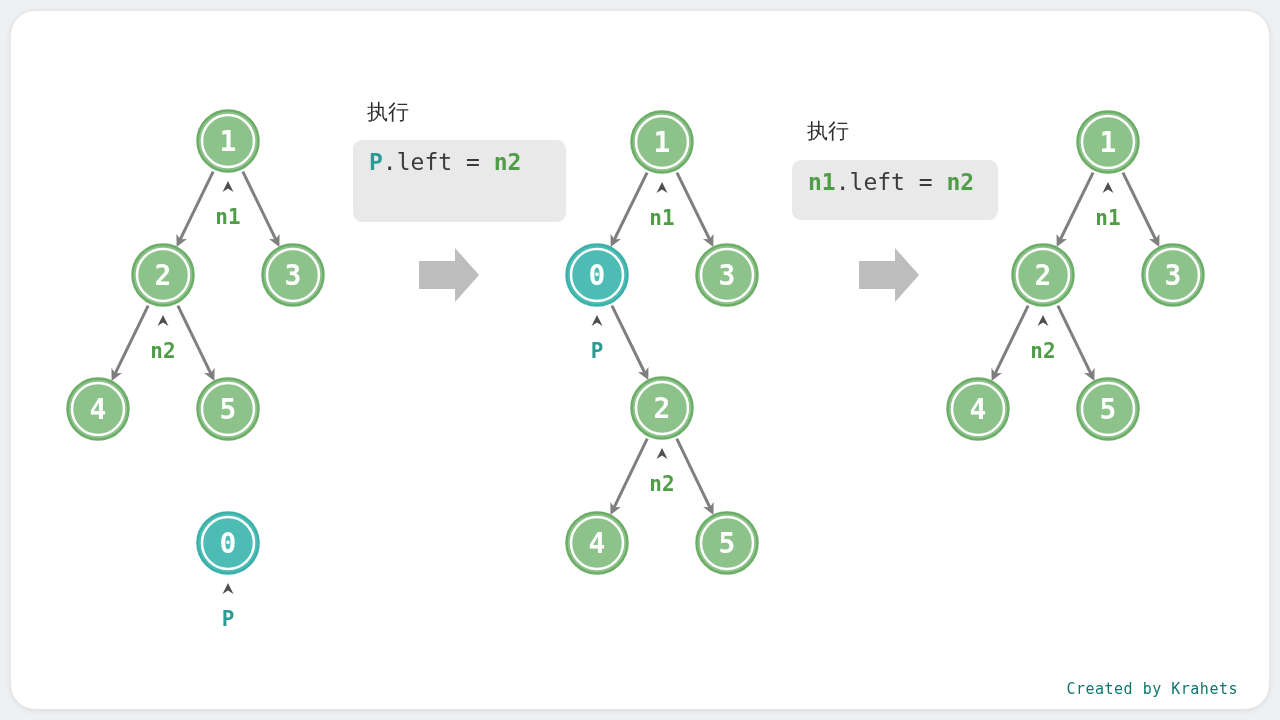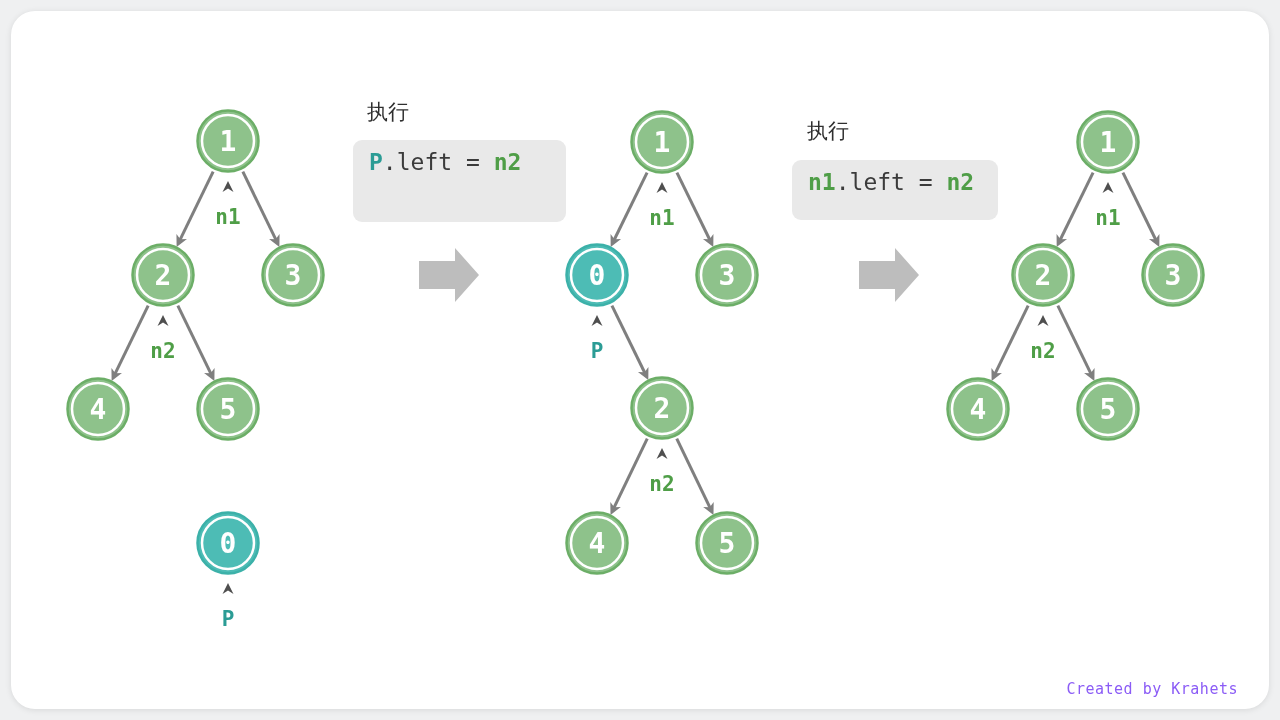--- a/index.html
+++ b/index.html
@@ -50,21 +50,21 @@
   .code-line { white-space: pre; }
   .tok-plain { color: #3b3b3b; font-weight: 400; }
   .tok-green { color: #4f9e47; font-weight: 700; }
   .tok-teal  { color: #2b9c95; font-weight: 700; }
   .watermark {
     position: absolute;
     right: 42px;
     bottom: 22px;
     font-family: "DejaVu Sans Mono", "Liberation Mono", monospace;
     font-size: 15px;
-    color: #8b5cf6;
+    color: #0f766e;
     letter-spacing: 0.5px;
   }
   .node-value-text {
     font-family: "DejaVu Sans Mono", "Liberation Mono", monospace;
     font-weight: 700;
     font-size: 28px;
     fill: #ffffff;
   }
   .pointer-label-text {
     font-family: "DejaVu Sans Mono", "Liberation Mono", monospace;

